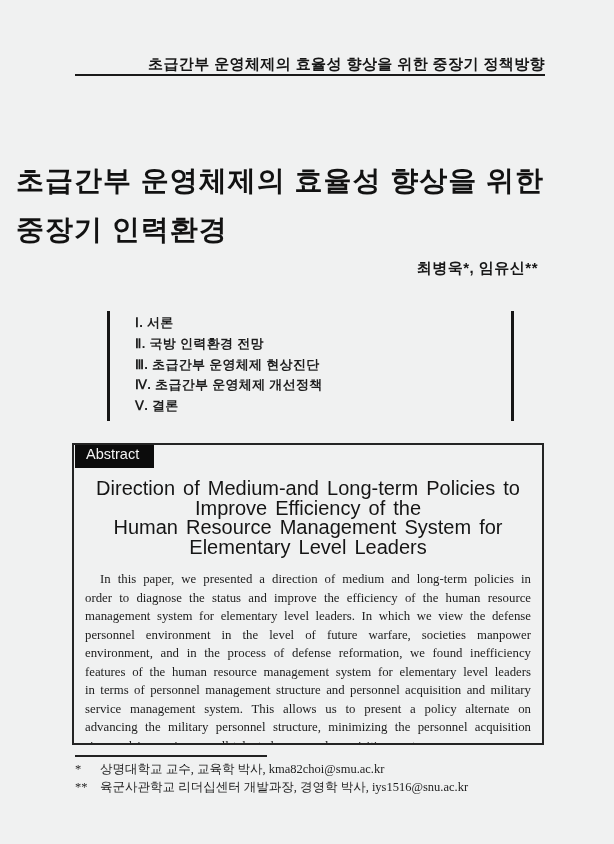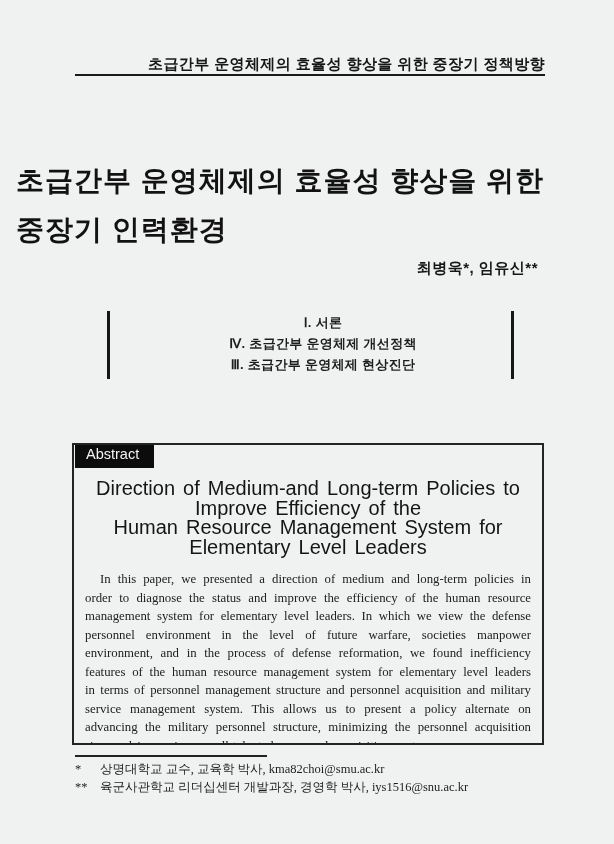--- a/index.html
+++ b/index.html
@@ -18,21 +18,20 @@
   }
   .title span{display:block;}
   .authors{
     position:absolute;top:259px;right:76px;
     font-size:15px;font-weight:bold;letter-spacing:0.5px;color:#161616;
   }
   .toc{
     position:absolute;top:311px;left:107px;width:407px;box-sizing:border-box;
     border-left:3px solid #161616;border-right:3px solid #161616;
     padding:2px 0 4px 25px;
-    text-align:center;
   }
   .toc-item{font-size:13px;font-weight:bold;line-height:20.8px;letter-spacing:0.3px;color:#1d1d1d;}
   .abstract-box{
     position:absolute;top:443px;left:72px;width:472px;height:302px;
     border:2px solid #242424;box-sizing:border-box;overflow:hidden;
   }
   .abstract-label{
     position:absolute;top:-4px;left:1px;background:#0c0c0c;color:#f4f4f4;
     font-size:14.5px;line-height:27px;height:27px;padding:0 15px 0 11px;
   }
@@ -64,22 +63,24 @@
 
   <h1 class="title">
     <span>초급간부 운영체제의 효율성 향상을 위한</span>
     <span>중장기 인력환경</span>
   </h1>
 
   <div class="authors">최병욱*, 임유신**</div>
 
   <div class="toc">
     <div class="toc-item">Ⅰ. 서론</div>
+    <div class="toc-item">Ⅱ. 국방 인력환경 전망</div>
+    <div class="toc-item">Ⅲ. 초급간부 운영체제 현상진단</div>
     <div class="toc-item">Ⅳ. 초급간부 운영체제 개선정책</div>
-    <div class="toc-item">Ⅲ. 초급간부 운영체제 현상진단</div>
+    <div class="toc-item">Ⅴ. 결론</div>
   </div>
 
   <div class="abstract-box">
     <div class="abstract-label">Abstract</div>
     <div class="abstract-title">
       <span>Direction of Medium-and Long-term Policies to Improve Efficiency of the</span><br>
       <span>Human Resource Management System for Elementary Level Leaders</span>
     </div>
     <p class="abstract-body">In this paper, we presented a direction of medium and long-term policies in order to diagnose the status and improve the efficiency of the human resource management system for elementary level leaders. In which we view the defense personnel environment in the level of future warfare, societies manpower environment, and in the process of defense reformation, we found inefficiency features of the human resource management system for elementary level leaders in terms of personnel management structure and personnel acquisition and military service management system. This allows us to present a policy alternate on advancing the military personnel structure, minimizing the personnel acquisition size, and improving a well-talented personnel acquisition system.</p>
 

